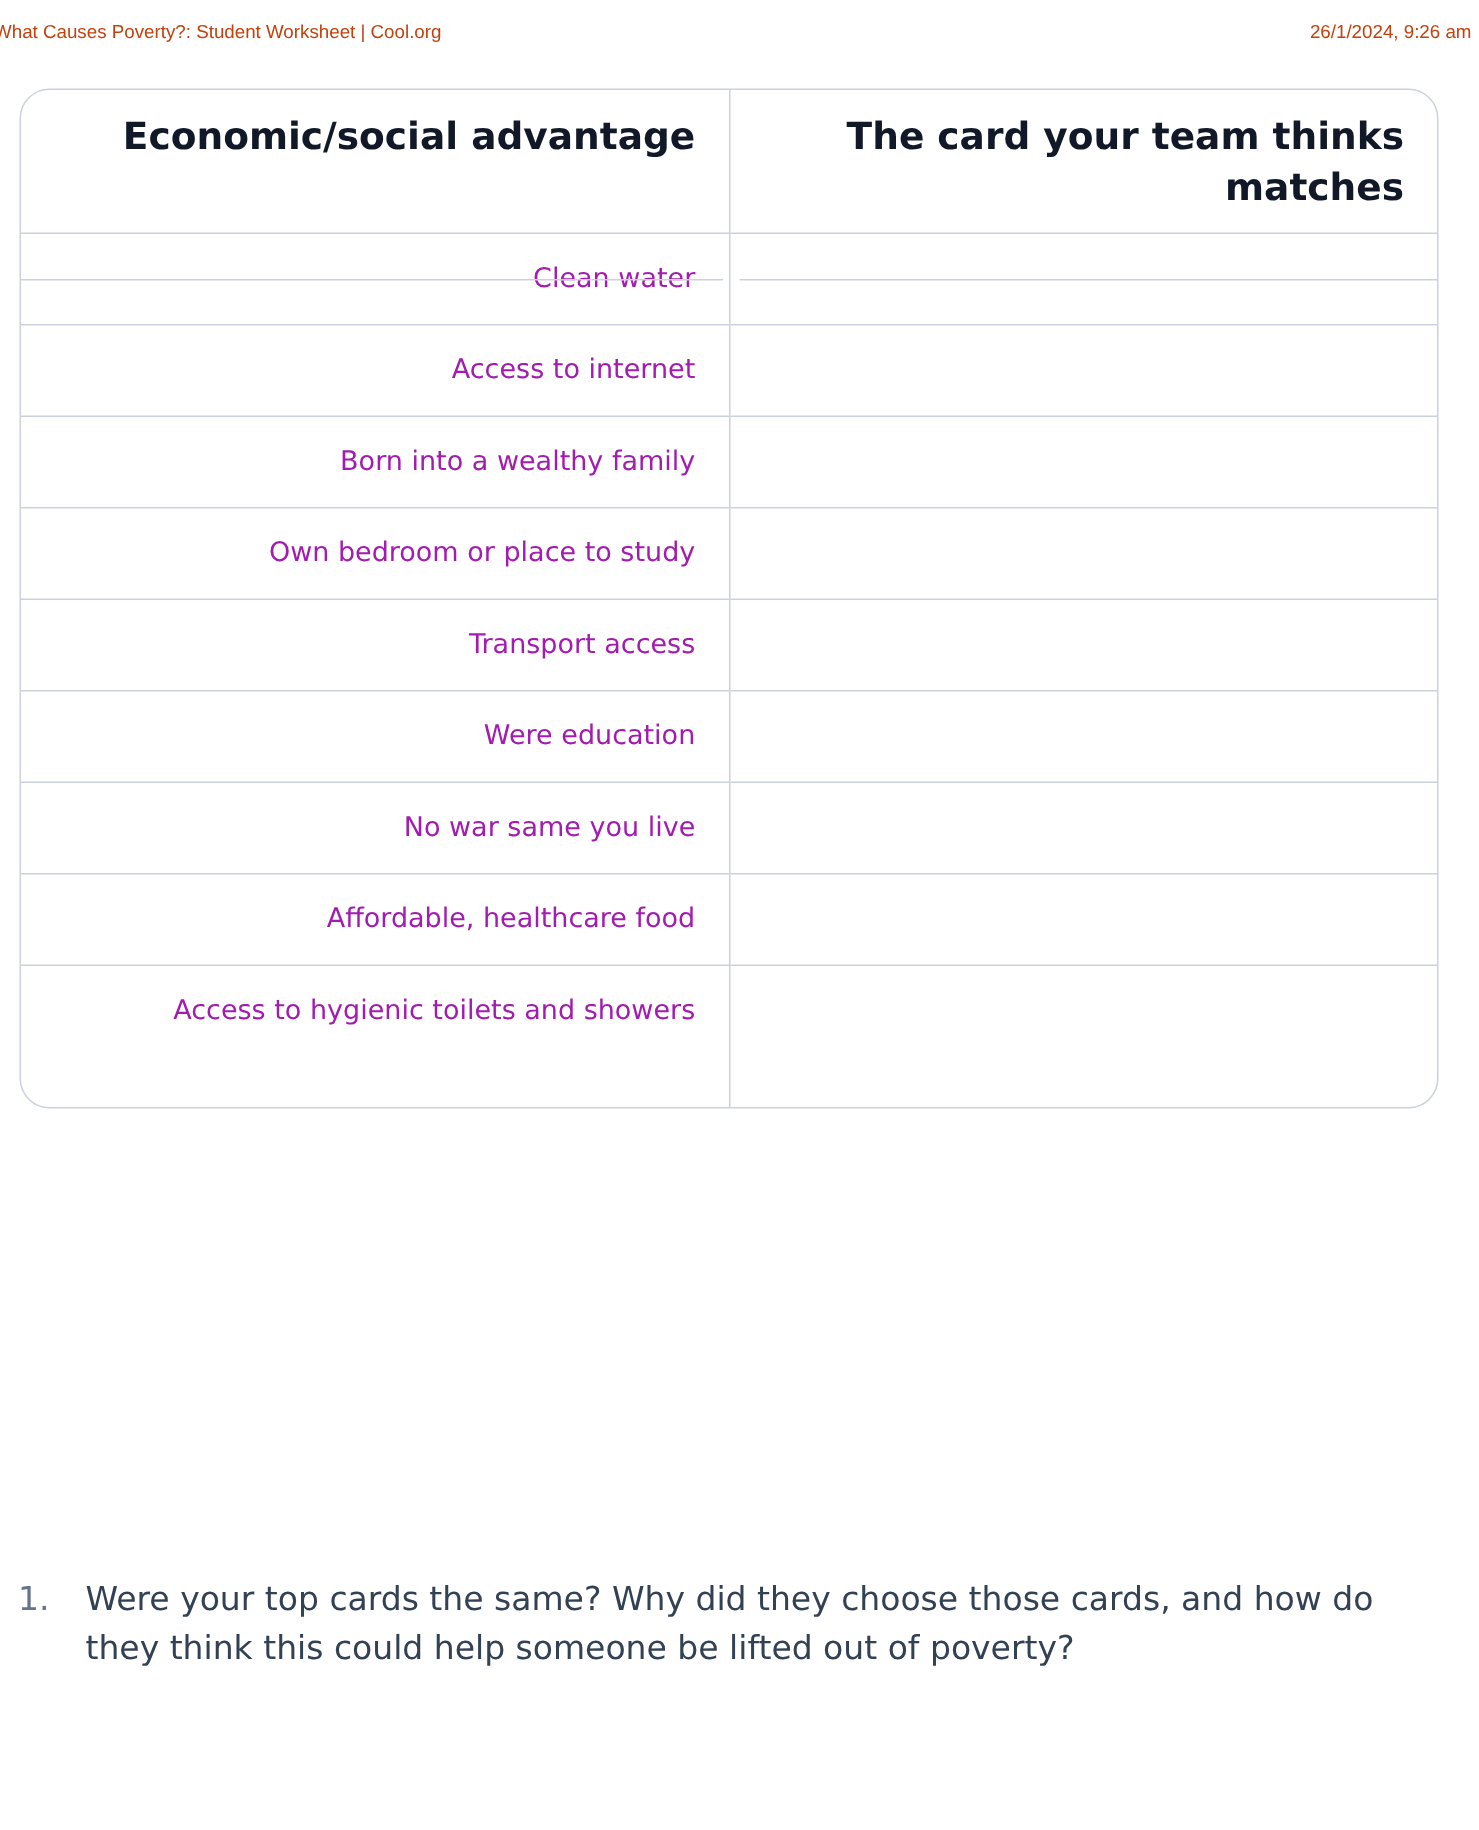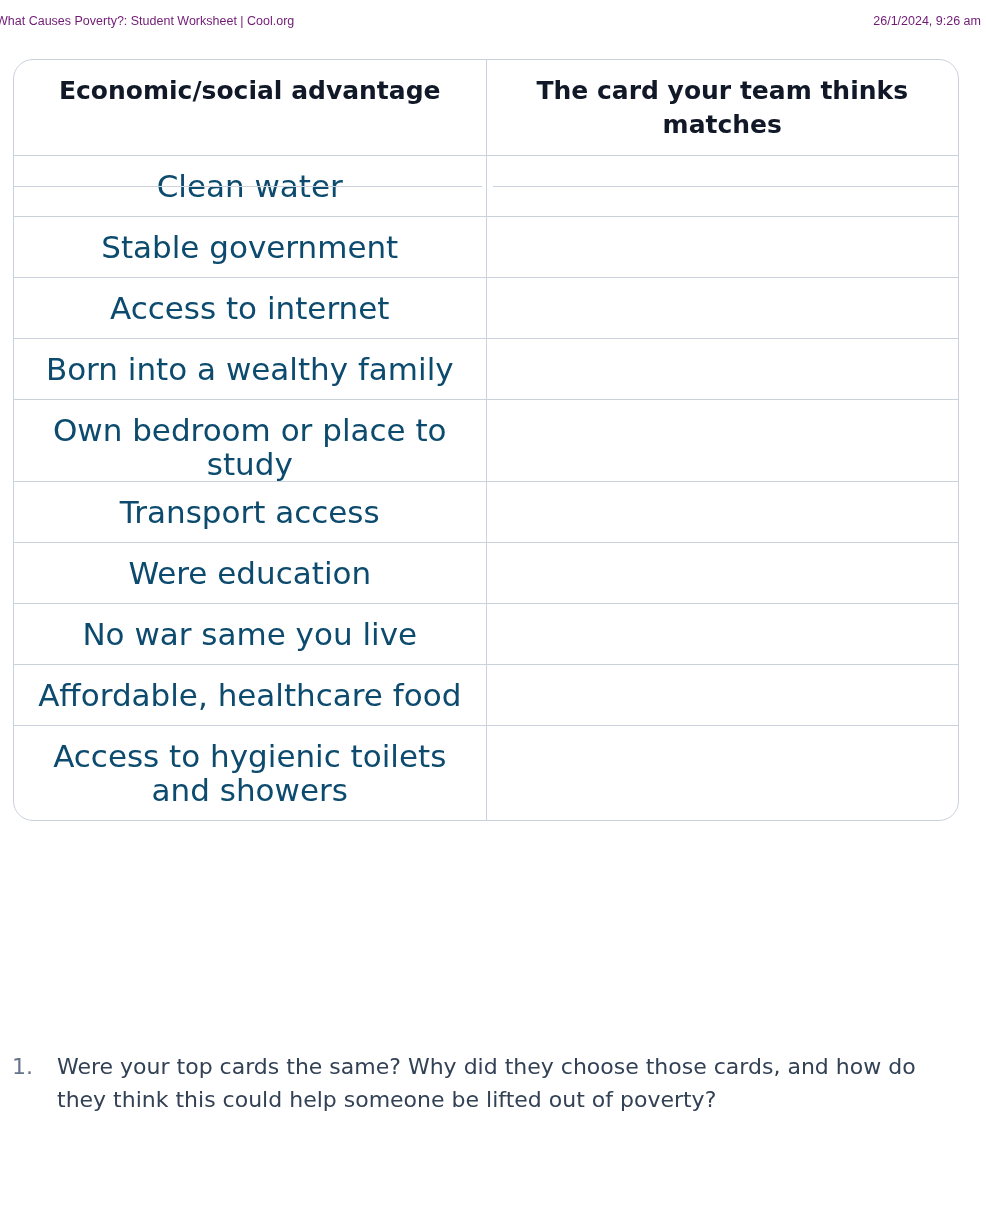--- a/index.html
+++ b/index.html
@@ -16,21 +16,21 @@
       color: #334155;
     }
     .print-header {
       position: absolute;
       top: 14px;
       left: 0;
       right: 0;
       height: 16px;
       font-family: "Liberation Sans", sans-serif;
       font-size: 12.5px;
-      color: #701a75;
+      color: #c2410c;
     }
     .print-title {
       position: absolute;
       left: -4px;
       top: 0;
       white-space: nowrap;
     }
     .print-date {
       position: absolute;
       right: 5px;
@@ -51,21 +51,21 @@
       width: 100%;
       border-collapse: collapse;
       table-layout: fixed;
     }
     table.matching-table col.c1 { width: 472px; }
     table.matching-table col.c2 { width: 472px; }
     table.matching-table th,
     table.matching-table td {
       border-right: 1.5px solid #cbd2dc;
       border-bottom: 1.5px solid #cbd2dc;
-      text-align: center;
+      text-align: right;
       vertical-align: top;
       padding: 0 22px;
     }
     table.matching-table th:last-child,
     table.matching-table td:last-child {
       border-right: none;
     }
     table.matching-table tr:last-child td {
       border-bottom: none;
     }
@@ -74,23 +74,23 @@
       font-weight: bold;
       font-size: 25px;
       line-height: 34px;
       color: #111827;
       height: 95px;
       padding-top: 14px;
       padding-bottom: 0;
       box-sizing: border-box;
     }
     table.matching-table td {
-      font-size: 31px;
+      font-size: 18px;
       line-height: 34px;
-      color: #0c4a6e;
+      color: #a21caf;
       height: 61px;
       padding-top: 13px;
       box-sizing: border-box;
     }
     table.matching-table tr.tall td {
       height: 95px;
     }
     .cell-strike {
       position: relative;
     }
@@ -151,24 +151,20 @@
         <td class="cell-strike">
           <span>Clean water</span>
           <span class="strike-line strike-left"></span>
         </td>
         <td class="cell-strike">
           <span></span>
           <span class="strike-line strike-right"></span>
         </td>
       </tr>
       <tr>
-        <td>Stable government</td>
-        <td></td>
-      </tr>
-      <tr>
         <td>Access to internet</td>
         <td></td>
       </tr>
       <tr>
         <td>Born into a wealthy family</td>
         <td></td>
       </tr>
       <tr>
         <td>Own bedroom or place to study</td>
         <td></td>

